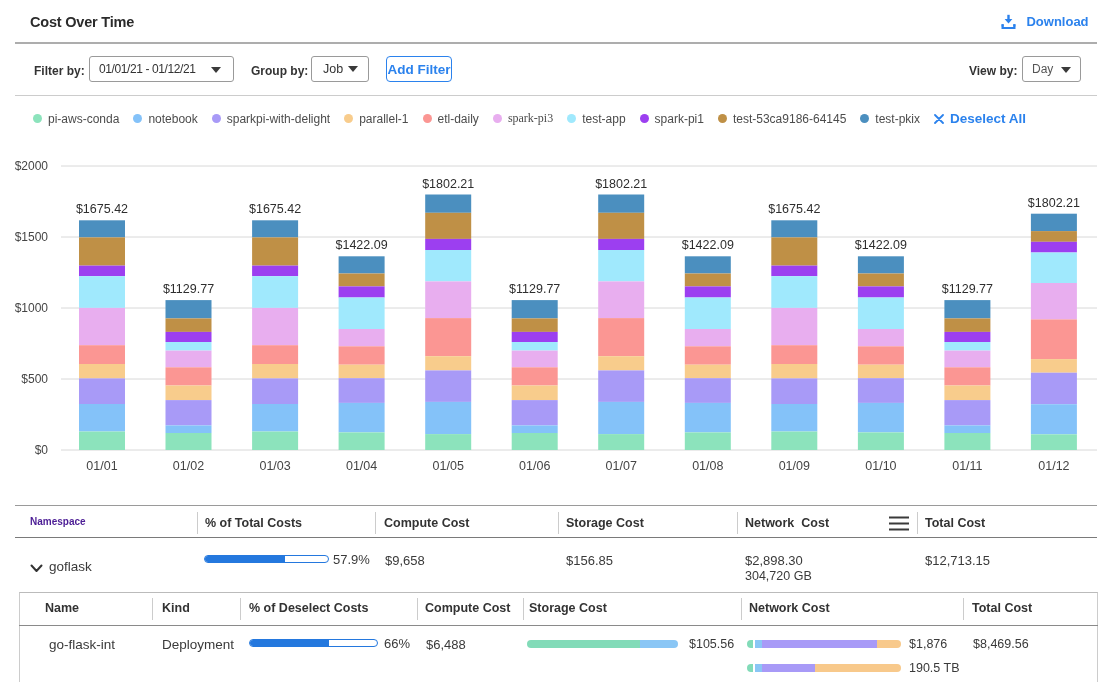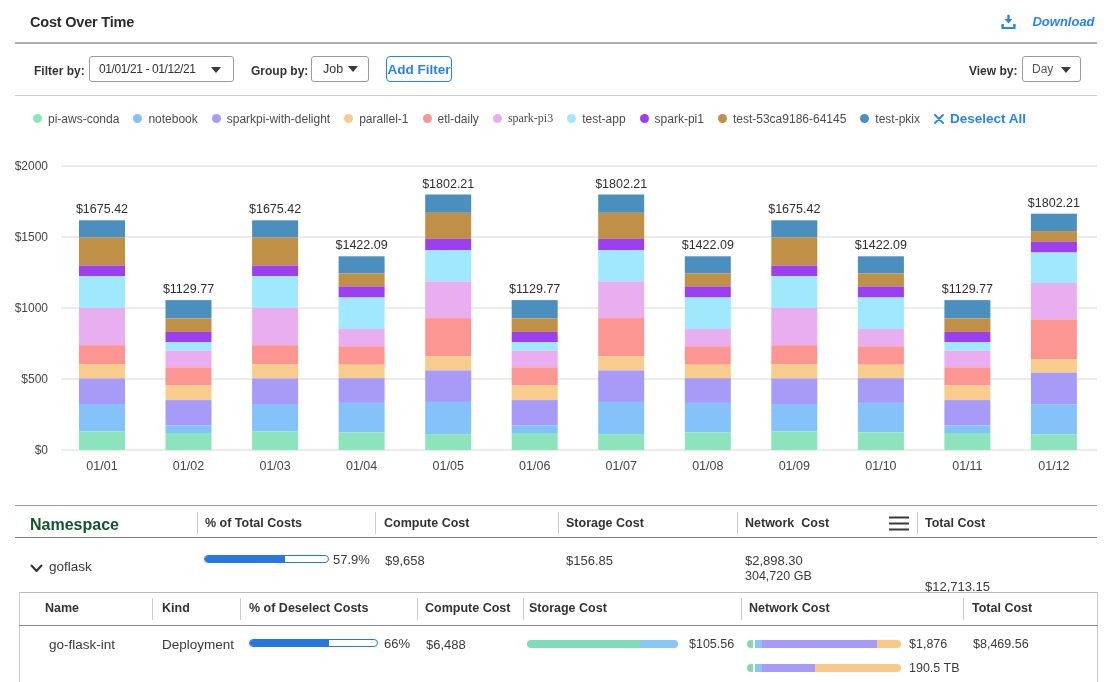--- a/index.html
+++ b/index.html
@@ -15,21 +15,21 @@
 <body>
 
 <div class="abs bold" style="left:30px; top:14px; font-size:14.5px; color:#2b2b2b; letter-spacing:-0.2px;">Cost Over Time</div>
 <div class="abs" style="left:1000px; top:12px;">
   <svg width="17" height="17" viewBox="0 0 17 17" style="vertical-align:middle;">
     <path d="M8.5 1.8 V7.5" stroke="#2b82ed" stroke-width="2.4" fill="none"></path>
     <path d="M4.6 6.1 L8.5 10.6 L12.4 6.1 Z" fill="#2b82ed"></path>
     <path d="M2.6 11.2 V15 H14.4 V11.2" stroke="#2b82ed" stroke-width="2.2" fill="none"></path>
     <path d="M1.6 12.3 H3.7 M13.3 12.3 H15.4" stroke="#2b82ed" stroke-width="2.2" fill="none"></path>
   </svg>
-  <span class="bold blue" style="font-size:13px; vertical-align:middle; margin-left:11px;font-style:italic;">Download</span>
+  <span class="bold blue" style="font-size:13px; vertical-align:middle; margin-left:5px;">Download</span>
 </div>
 <div class="hline" style="left:15px; width:1082px; top:42px; border-top:2px solid #adadad;"></div>
 
 <div class="abs bold" style="left:34px; top:64px; font-size:12px; color:#333;">Filter by:</div>
 <div class="selbox" style="left:89px; top:56px; width:145px;">
   <span class="seltext" style="left:9px; font-size:12px; letter-spacing:-0.4px;">01/01/21 - 01/12/21</span>
   <span class="caret" style="right:12px; top:10px;"></span>
 </div>
 <div class="abs bold" style="left:251px; top:64px; font-size:12px; color:#333;">Group by:</div>
 <div class="selbox" style="left:311px; top:56px; width:58px;">
@@ -214,21 +214,21 @@
 <rect x="1030.9" y="359.1" width="46" height="13.6" fill="#F8CC8C"></rect>
 <rect x="1030.9" y="372.7" width="46" height="31.5" fill="#A89AF7"></rect>
 <rect x="1030.9" y="404.2" width="46" height="30.1" fill="#84C2F9"></rect>
 <rect x="1030.9" y="434.3" width="46" height="15.7" fill="#8CE3BC"></rect>
 <text x="1053.9" y="206.7" text-anchor="middle" font-size="12.5" fill="#2e2e2e">$1802.21</text>
 <text x="1053.9" y="470" text-anchor="middle" font-size="12.5" fill="#454545">01/12</text>
 </svg>
 
 <div class="hline" style="left:15px; width:1082px; top:505px; border-top:1px solid #9a9a9a;"></div>
 <div class="hline" style="left:15px; width:1082px; top:537px; border-top:1px solid #7a7a7a;"></div>
-<div class="abs bold" style="left:30px; top:516px; font-size:16px; color:#14532d;">Namespace</div>
+<div class="abs bold" style="left:30px; top:516px; font-size:10px; color:#4c1d95;">Namespace</div>
 <div class="abs bold" style="left:205px; top:516px; font-size:12.5px; color:#333;">% of Total Costs</div>
 <div class="abs bold" style="left:384px; top:516px; font-size:12.5px; color:#333;">Compute Cost</div>
 <div class="abs bold" style="left:566px; top:516px; font-size:12.5px; color:#333;">Storage Cost</div>
 <div class="abs bold" style="left:745px; top:516px; font-size:12.5px; color:#333;">Network&nbsp; Cost</div>
 <div class="abs bold" style="left:925px; top:516px; font-size:12.5px; color:#333;">Total Cost</div>
 <div class="sep" style="left:197px; top:512px; height:22px;"></div>
 <div class="sep" style="left:375px; top:512px; height:22px;"></div>
 <div class="sep" style="left:558px; top:512px; height:22px;"></div>
 <div class="sep" style="left:737px; top:512px; height:22px;"></div>
 <div class="sep" style="left:917px; top:512px; height:22px;"></div>
@@ -241,21 +241,21 @@
     </svg></div>
 <div class="abs" style="left:49px; top:559px; font-size:13.5px; color:#3a3a3a;">goflask</div>
 <div class="abs" style="left:204px; top:555px; width:125px; height:8px; border:1.2px solid #2478de; border-radius:4px; overflow:hidden;">
     <div style="width:65%; height:100%; background:#2478de;"></div>
   </div>
 <div class="abs" style="left:333px; top:552px; font-size:13px; color:#3a3a3a;">57.9%</div>
 <div class="abs" style="left:385px; top:553px; font-size:13px; color:#3a3a3a;">$9,658</div>
 <div class="abs" style="left:566px; top:553px; font-size:13px; color:#3a3a3a;">$156.85</div>
 <div class="abs" style="left:745px; top:553px; font-size:13px; color:#3a3a3a;">$2,898.30</div>
 <div class="abs" style="left:745px; top:569px; font-size:12.5px; color:#3a3a3a;text-align:right;">304,720 GB</div>
-<div class="abs" style="left:925px; top:553px; font-size:13px; color:#3a3a3a;margin-top:26px;">$12,713.15</div>
+<div class="abs" style="left:925px; top:553px; font-size:13px; color:#3a3a3a;">$12,713.15</div>
 
 <div class="abs" style="left:19px; top:592px; width:1079px; height:90px; border-top:1px solid #bbb; border-left:1px solid #ccc; border-right:1px solid #ccc;"></div>
 <div class="hline" style="left:19px; width:1079px; top:625px; border-top:1px solid #8a8a8a;"></div>
 <div class="abs bold" style="left:45px; top:601px; font-size:12.5px; color:#333;">Name</div>
 <div class="abs bold" style="left:162px; top:601px; font-size:12.5px; color:#333;">Kind</div>
 <div class="abs bold" style="left:249px; top:601px; font-size:12.5px; color:#333;">% of Deselect Costs</div>
 <div class="abs bold" style="left:425px; top:601px; font-size:12.5px; color:#333;">Compute Cost</div>
 <div class="abs bold" style="left:529px; top:601px; font-size:12.5px; color:#333;">Storage Cost</div>
 <div class="abs bold" style="left:749px; top:601px; font-size:12.5px; color:#333;">Network Cost</div>
 <div class="abs bold" style="left:972px; top:601px; font-size:12.5px; color:#333;">Total Cost</div>

